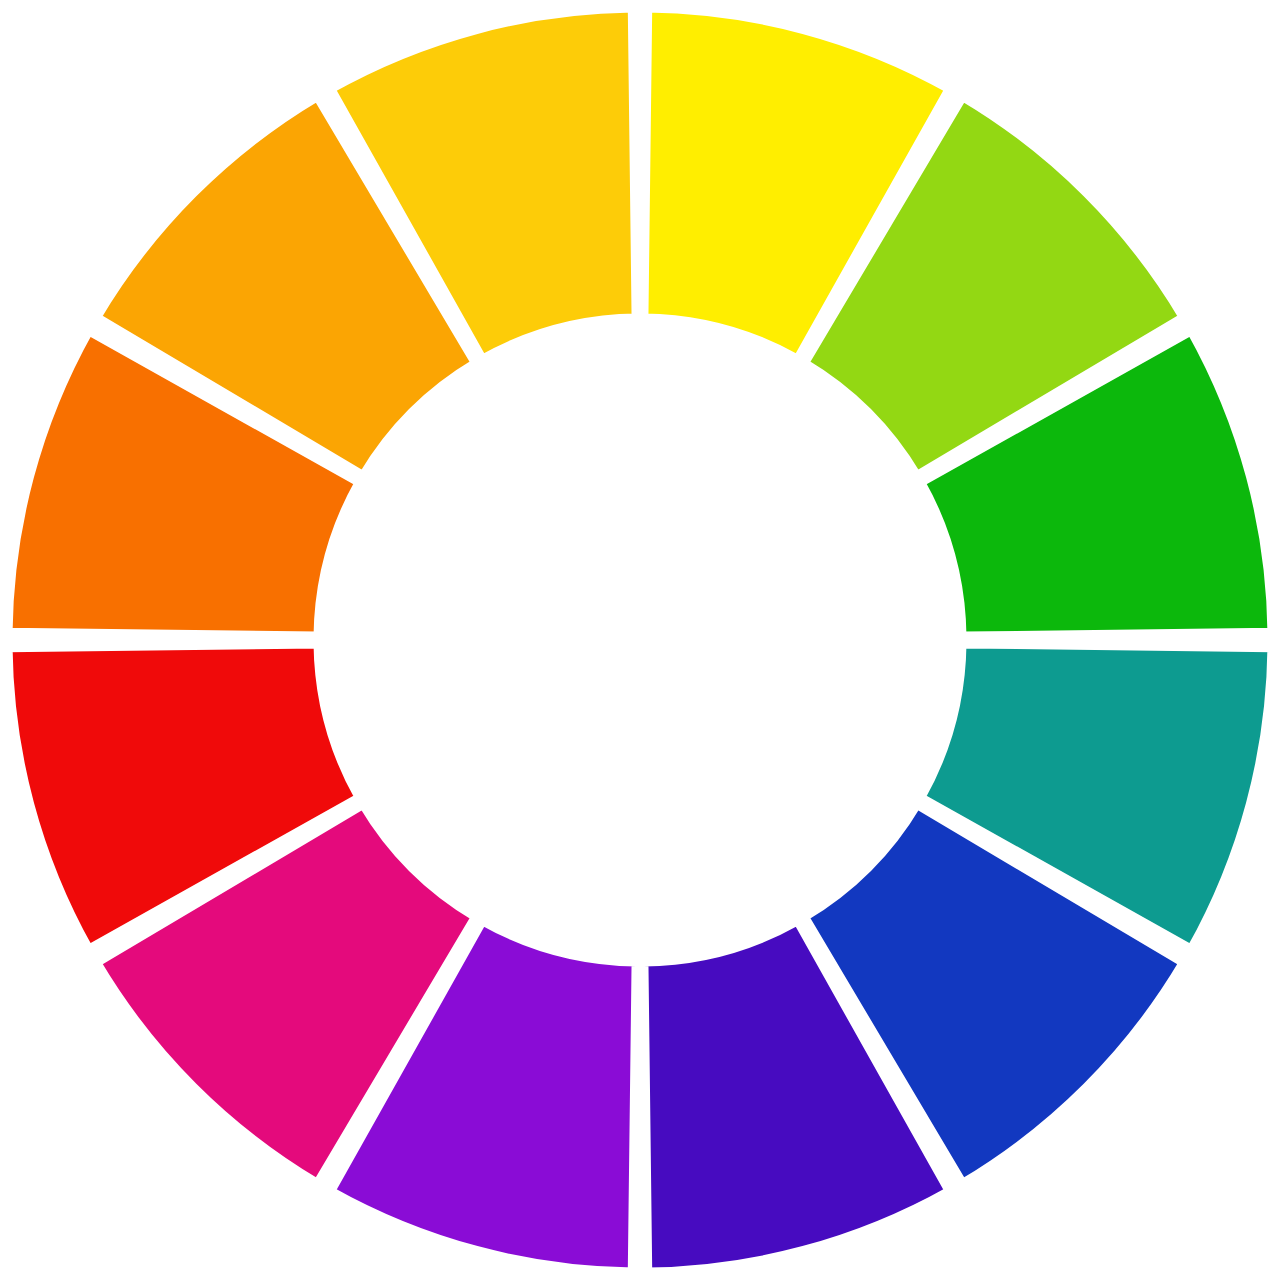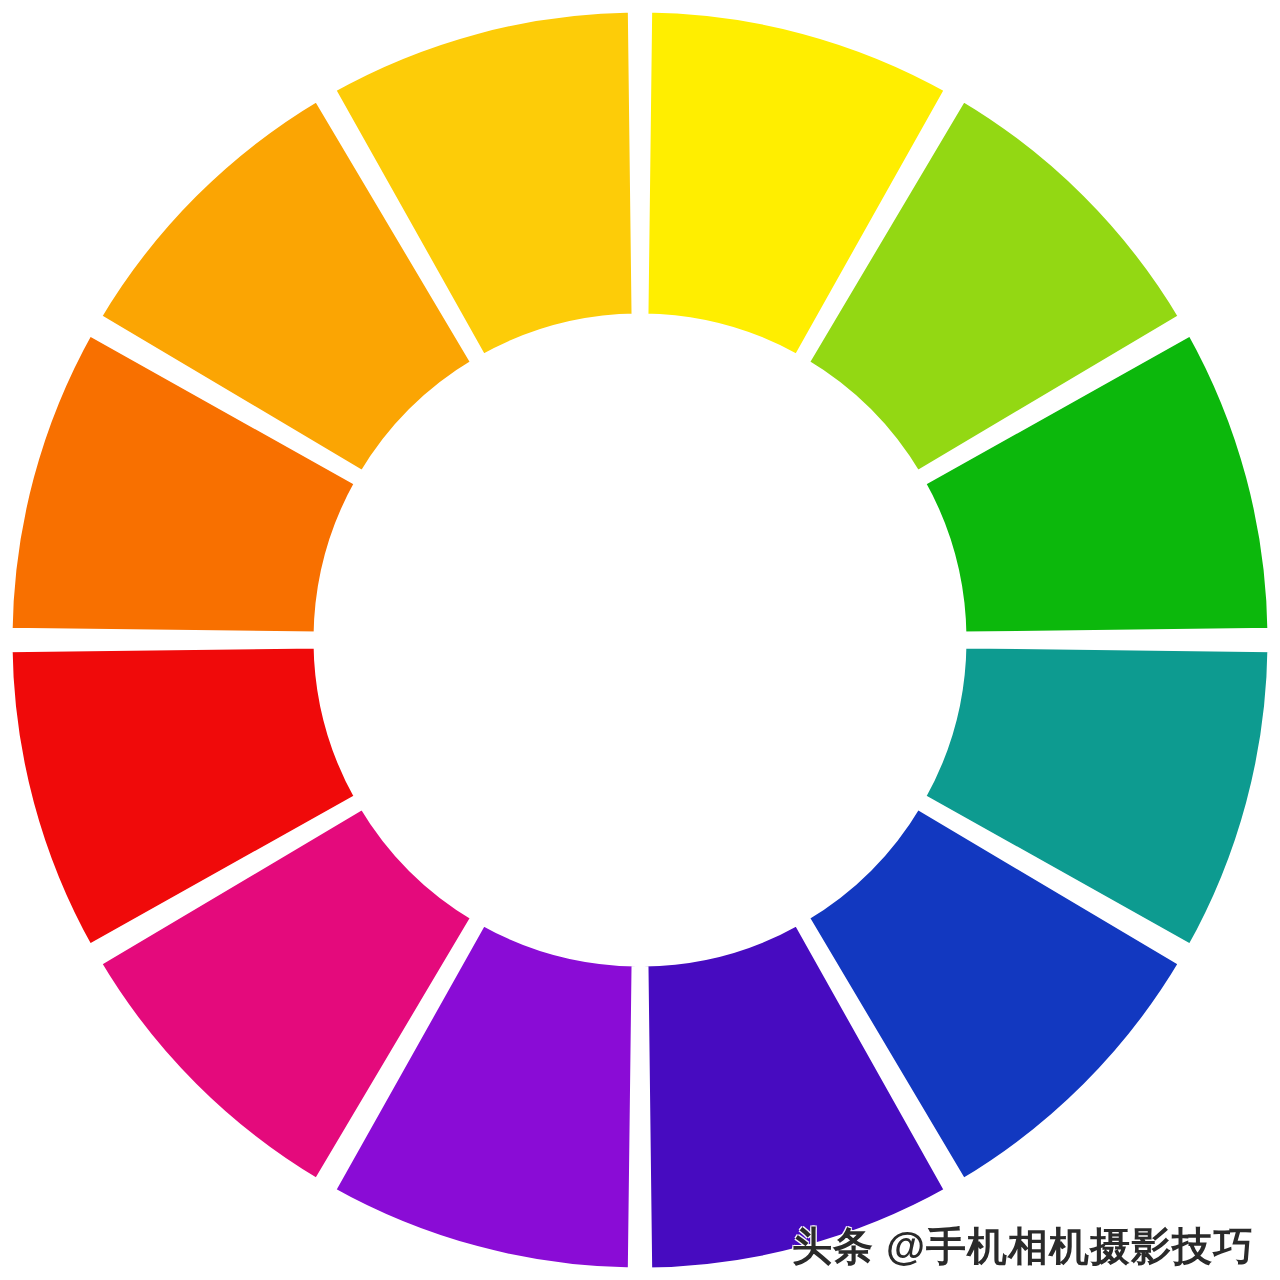--- a/index.html
+++ b/index.html
@@ -92,15 +92,14 @@
         </path>
         <path d="M 96.57 317.34 A 632 632 0 0 1 317.34 96.57 L 475.61 363.13 A 322 322 0 0 0 363.13 475.61 Z" fill="#FBA503" class="wheel-segment">
           <title>Amber</title>
         </path>
         <path d="M 330.71 88.85 A 632 632 0 0 1 632.28 8.05 L 636.07 318.02 A 322 322 0 0 0 482.42 359.19 Z" fill="#FDCC08" class="wheel-segment">
           <title>Golden Yellow</title>
         </path>
       </g>
   </svg>
 
-  <div id="watermark">头条 @手机相机摄影技巧</div>
 
 </div>
 
 </body></html>

